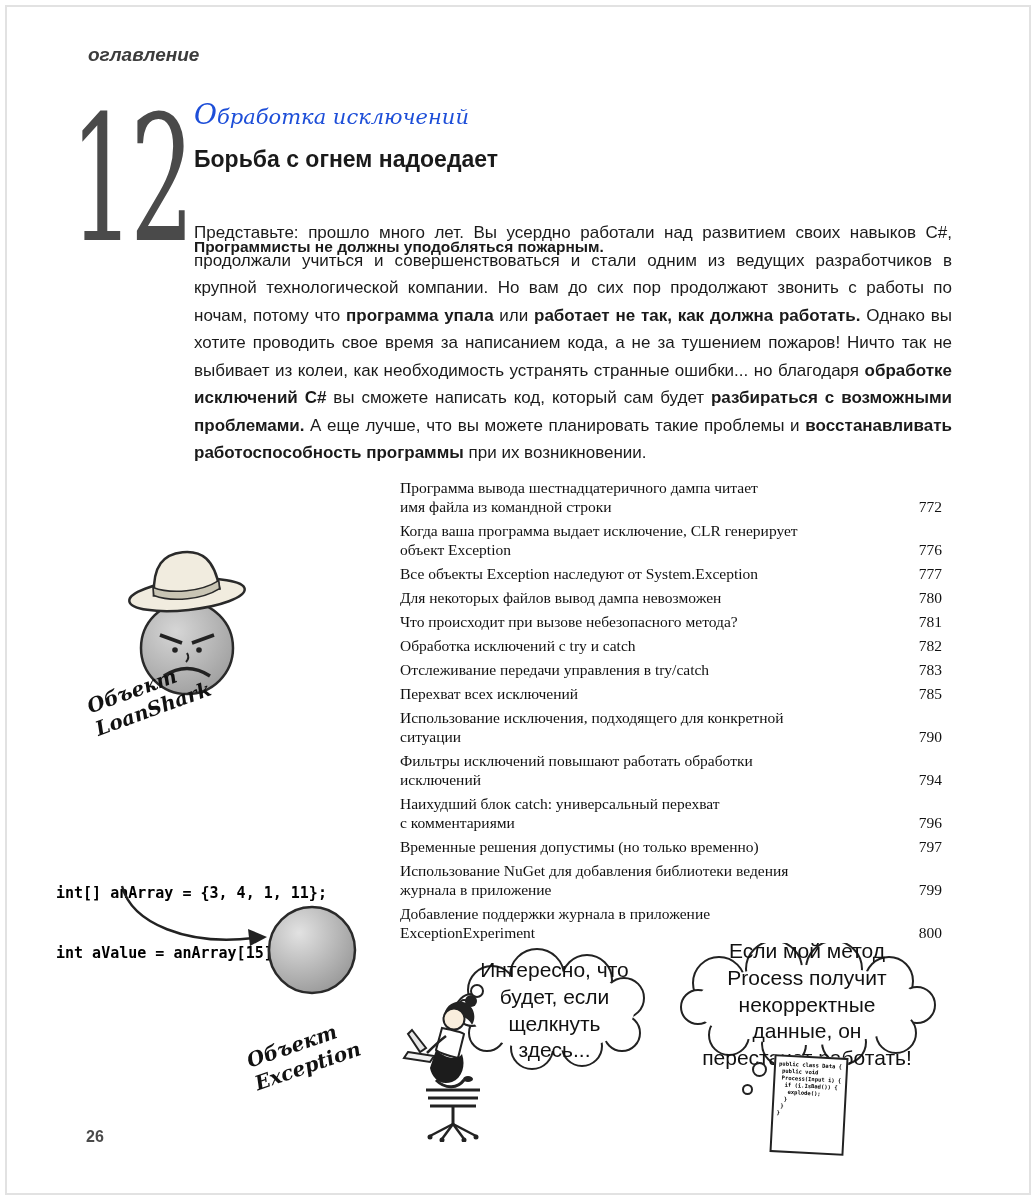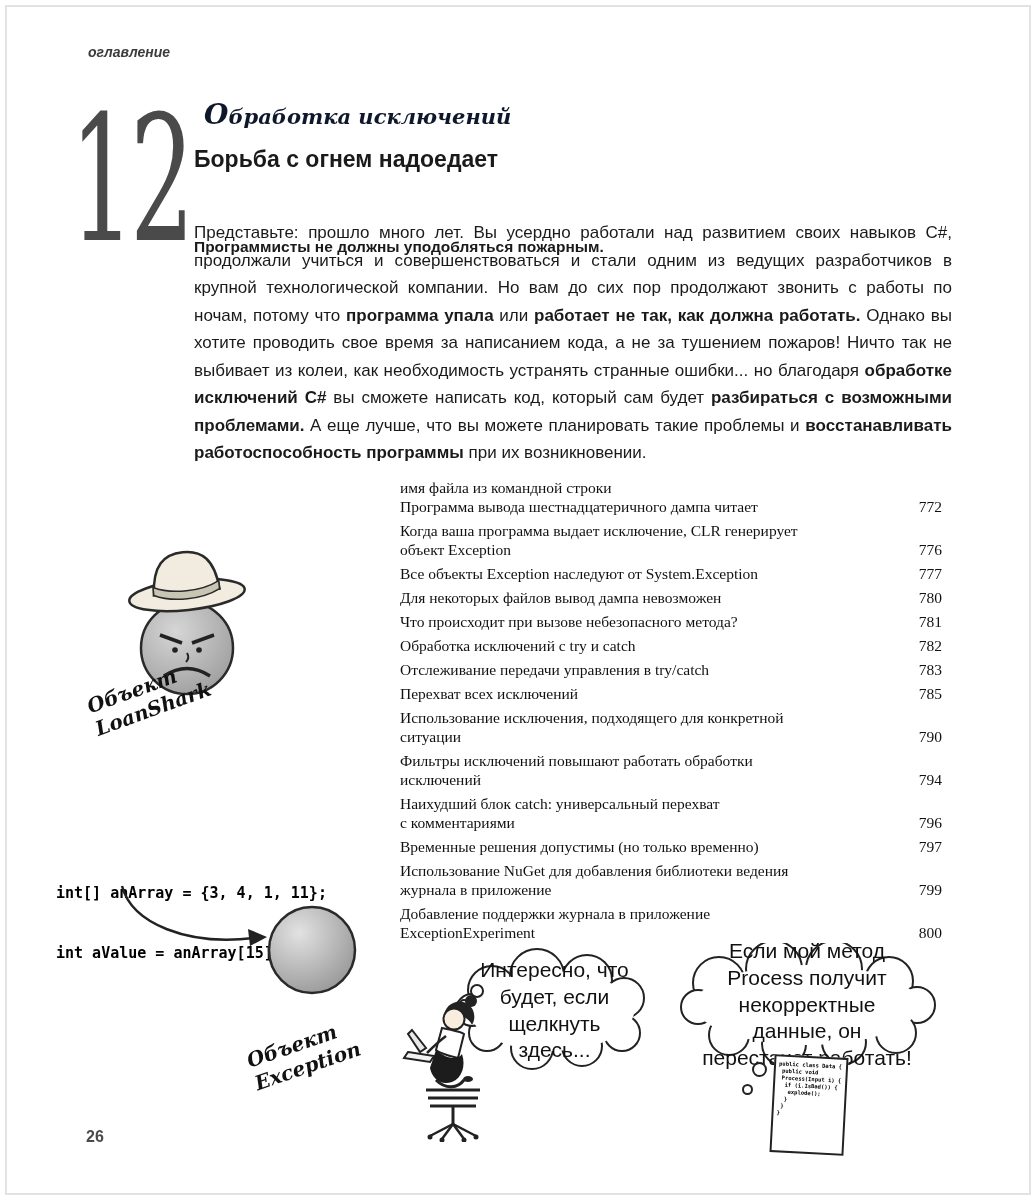--- a/index.html
+++ b/index.html
@@ -1,28 +1,28 @@
 <!DOCTYPE html>
 <html><head>
 <meta charset="utf-8">
 <style>
   html,body{margin:0;padding:0;background:#fff;}
   .page{position:relative;width:1036px;height:1200px;background:#ffffff;overflow:hidden;
         font-family:"Liberation Sans",sans-serif;color:#1a1a1a;}
   .frame{position:absolute;inset:5px;border:2px solid #e2e2e2;pointer-events:none;}
 
   .running-header{position:absolute;left:88px;top:44px;font-style:italic;font-weight:bold;
-        font-size:14px;color:#3c3c3c;}
+        font-size:19px;color:#3c3c3c;}
 
   .chapter-number{position:absolute;left:70px;top:92px;font-family:"DejaVu Serif",serif;
         font-size:175px;line-height:1;color:#4a4a4a;transform:scaleX(0.58);
         transform-origin:left top;letter-spacing:-8px;}
 
-  .script-title{position:absolute;left:204px;top:98px;font-family:"DejaVu Serif",serif;
-        font-style:italic;font-size:21px;color:#0f172a;font-weight:bold;}
+  .script-title{position:absolute;left:194px;top:98px;font-family:"DejaVu Serif",serif;
+        font-style:italic;font-size:21px;color:#1d4ed8;}
   .script-title::first-letter{font-size:28px;}
 
   .chapter-title{position:absolute;left:194px;top:146px;font-size:23px;font-weight:bold;}
   .chapter-lead{position:absolute;left:194px;top:192px;font-size:15.5px;font-weight:bold;margin-top:46px;}
   .chapter-body{position:absolute;left:194px;top:219px;width:758px;font-size:17px;
         line-height:27.5px;text-align:justify;}
 
   .toc{position:absolute;left:400px;top:478px;width:542px;
         font-family:"Liberation Serif",serif;font-size:15.5px;color:#111;}
   .toc-entry{display:flex;justify-content:space-between;align-items:flex-end;margin-bottom:5px;}
@@ -67,22 +67,22 @@
 
   <div class="chapter-number">12</div>
   <div class="script-title">Обработка исключений</div>
   <div class="chapter-title">Борьба с огнем надоедает</div>
   <div class="chapter-lead">Программисты не должны уподобляться пожарным.</div>
   <div class="chapter-body"><span>Представьте: прошло много лет. Вы усердно работали над развитием своих навыков C#, продолжали учиться и совершенствоваться и стали одним из ведущих разработчиков в крупной технологической компании. Но вам до сих пор продолжают звонить с работы по ночам, потому что </span><b>программа упала</b><span> или </span><b>работает не так, как должна работать.</b><span> Однако вы хотите проводить свое время за написанием кода, а не за тушением пожаров! Ничто так не выбивает из колеи, как необходимость устранять странные ошибки... но благодаря </span><b>обработке исключений C#</b><span> вы сможете написать код, который сам будет </span><b>разбираться с возможными проблемами.</b><span> А еще лучше, что вы можете планировать такие проблемы и </span><b>восстанавливать работоспособность программы</b><span> при их возникновении.</span></div>
 
   <div class="toc">
       <div class="toc-entry">
         <div class="toc-title">
+          <div>Программа вывода шестнадцатеричного дампа читает</div>
           <div>имя файла из командной строки</div>
-          <div>Программа вывода шестнадцатеричного дампа читает</div>
         </div>
         <div class="toc-page">772</div>
       </div>
       <div class="toc-entry">
         <div class="toc-title">
           <div>Когда ваша программа выдает исключение, CLR генерирует</div>
           <div>объект Exception</div>
         </div>
         <div class="toc-page">776</div>
       </div>

